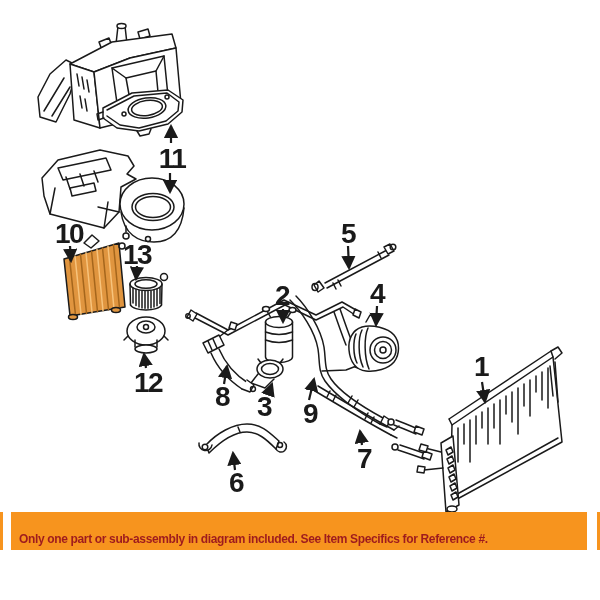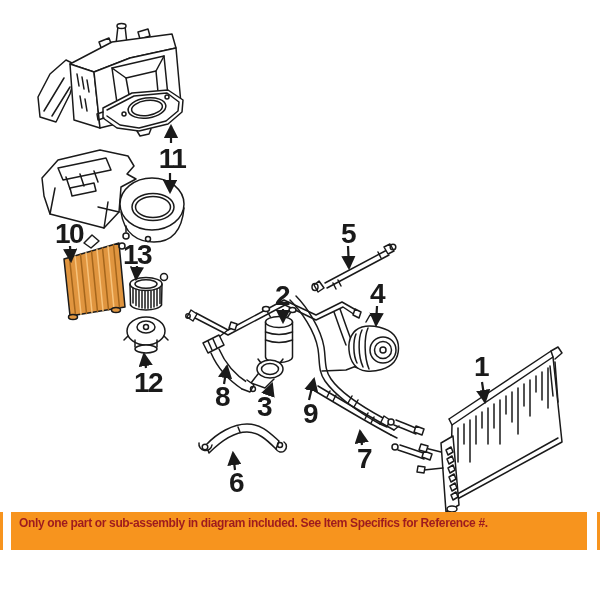--- a/index.html
+++ b/index.html
@@ -14,21 +14,21 @@
   .art .hl-light{stroke:var(--hl-light,#F7C37C);}
   .callouts{position:absolute;left:0;top:0;}
   .callout-num{font-family:"Liberation Sans",sans-serif;font-weight:700;font-size:28px;
          letter-spacing:-1.5px;fill:var(--line,#111);text-anchor:middle;dominant-baseline:central;}
   .callout-arrow{stroke:var(--line,#111);stroke-width:2.2;}
   .watermark{position:absolute;left:131px;top:264px;font-size:41px;letter-spacing:-1px;
          color:var(--wm,#C5C5C5);mix-blend-mode:multiply;white-space:nowrap;line-height:1;}
   .banner{position:absolute;left:11px;top:512px;width:576px;height:38px;
          background:var(--banner-bg,#F7941E);color:var(--banner-text,#9E1B1E);
          font-weight:700;font-size:12px;letter-spacing:-0.35px;line-height:15.5px;
-         padding:4px 0 0 8px;box-sizing:border-box;}
+         padding:20px 0 0 8px;box-sizing:border-box;}
   .banner div{white-space:nowrap;}
   .sliver{position:absolute;top:512px;height:38px;width:3px;background:var(--banner-bg,#F7941E);}
   .sliver.left{left:0;} .sliver.right{right:0;}
 </style>
 </head>
 <body>
 
 <div class="stage">
 
   <svg class="art" width="600" height="600" viewBox="0 0 600 600">

